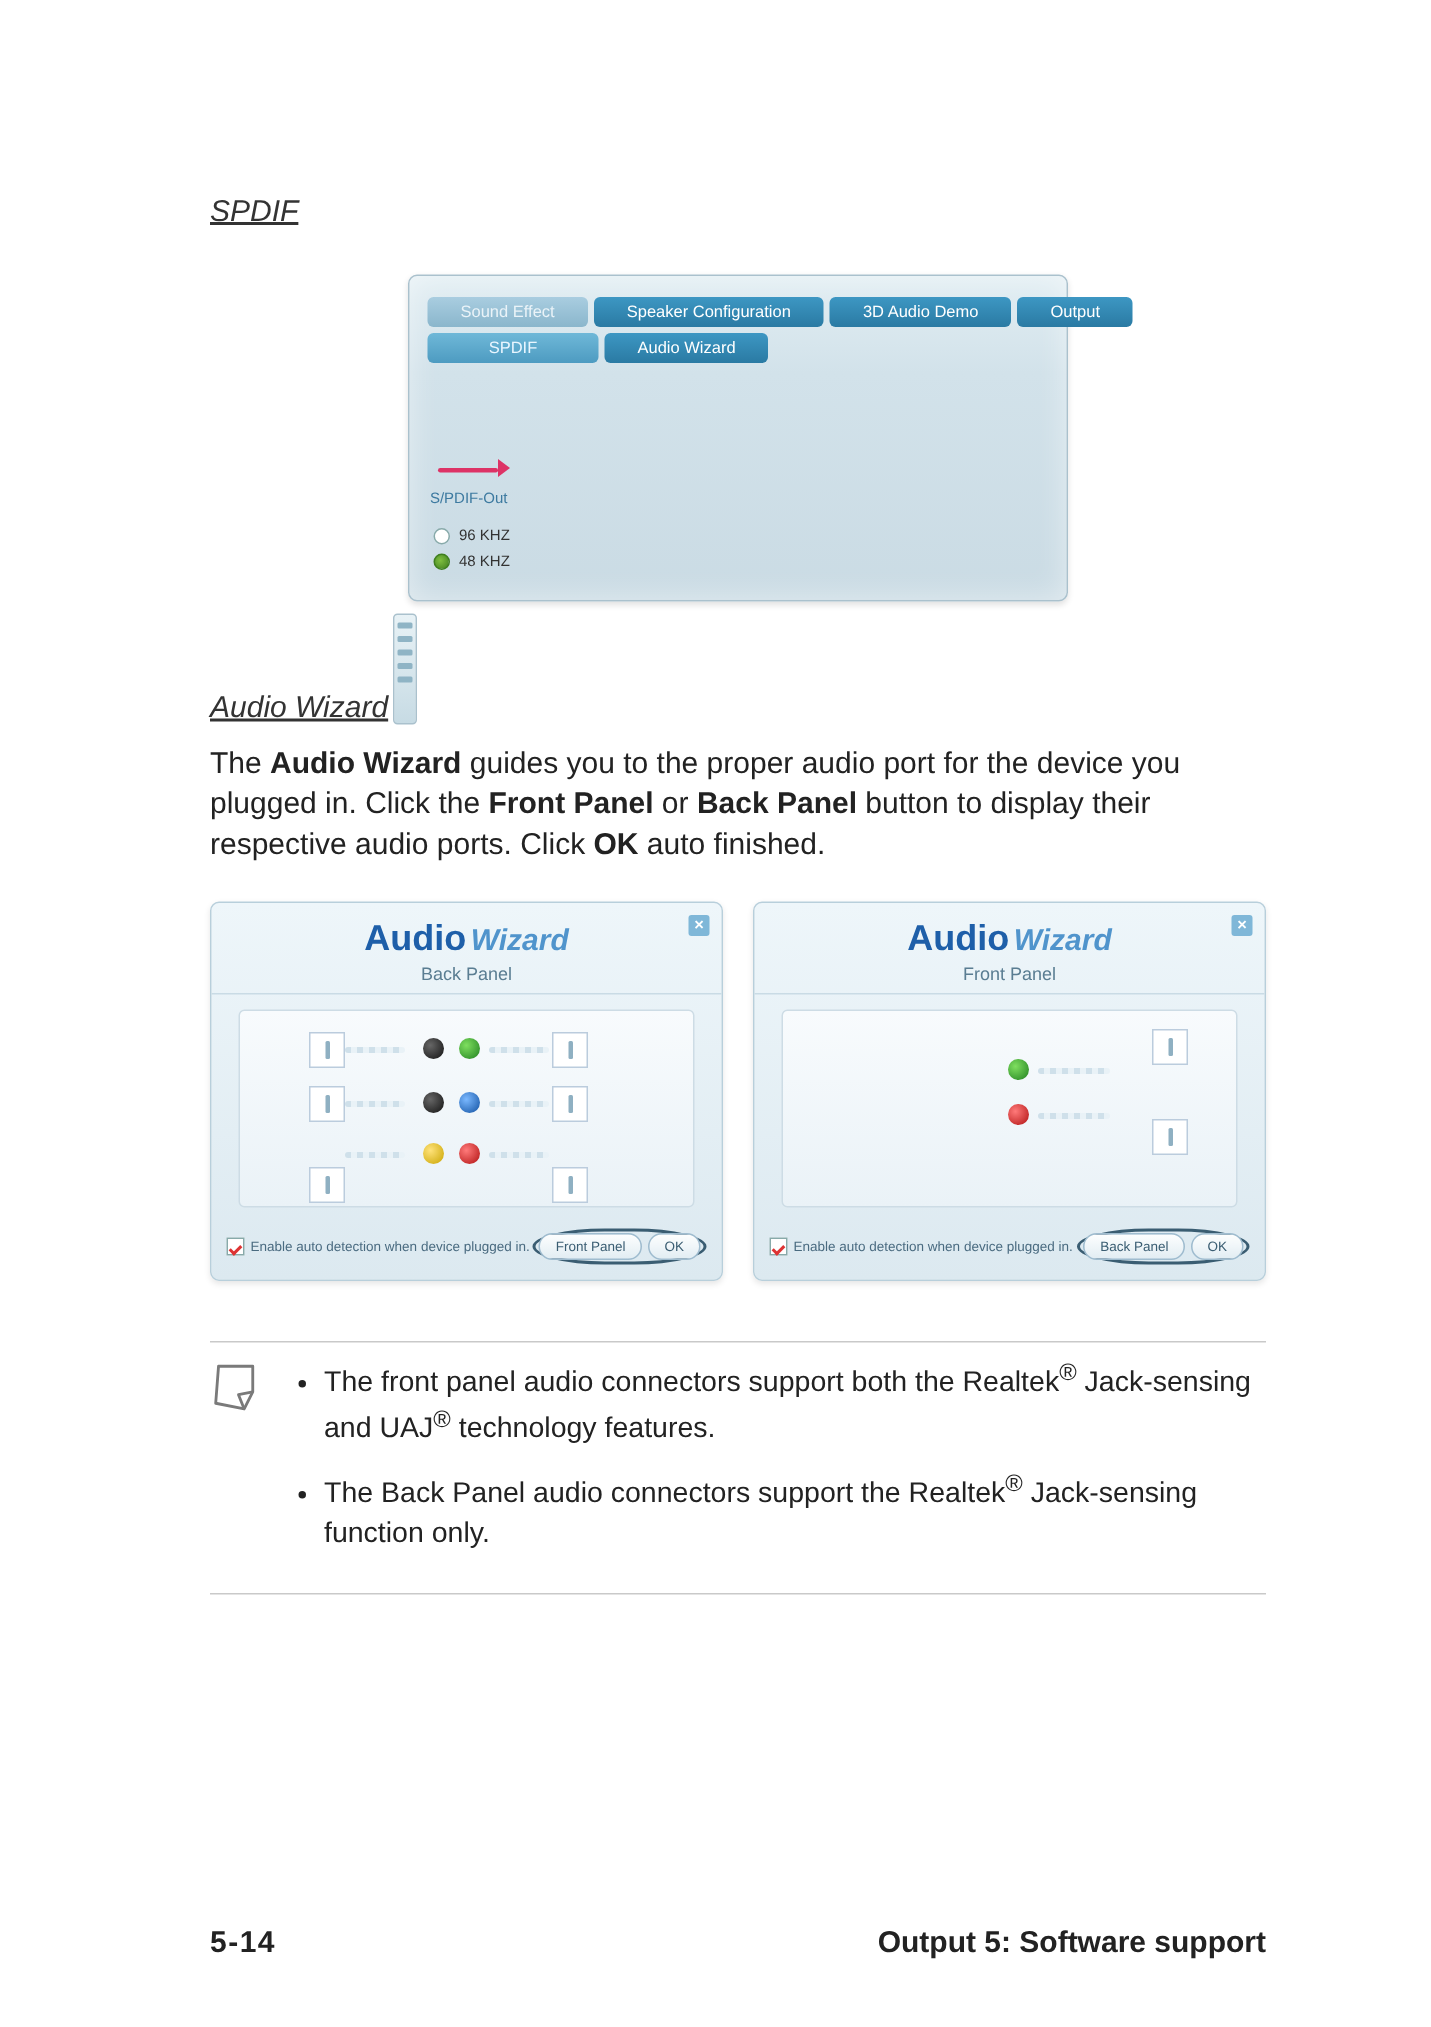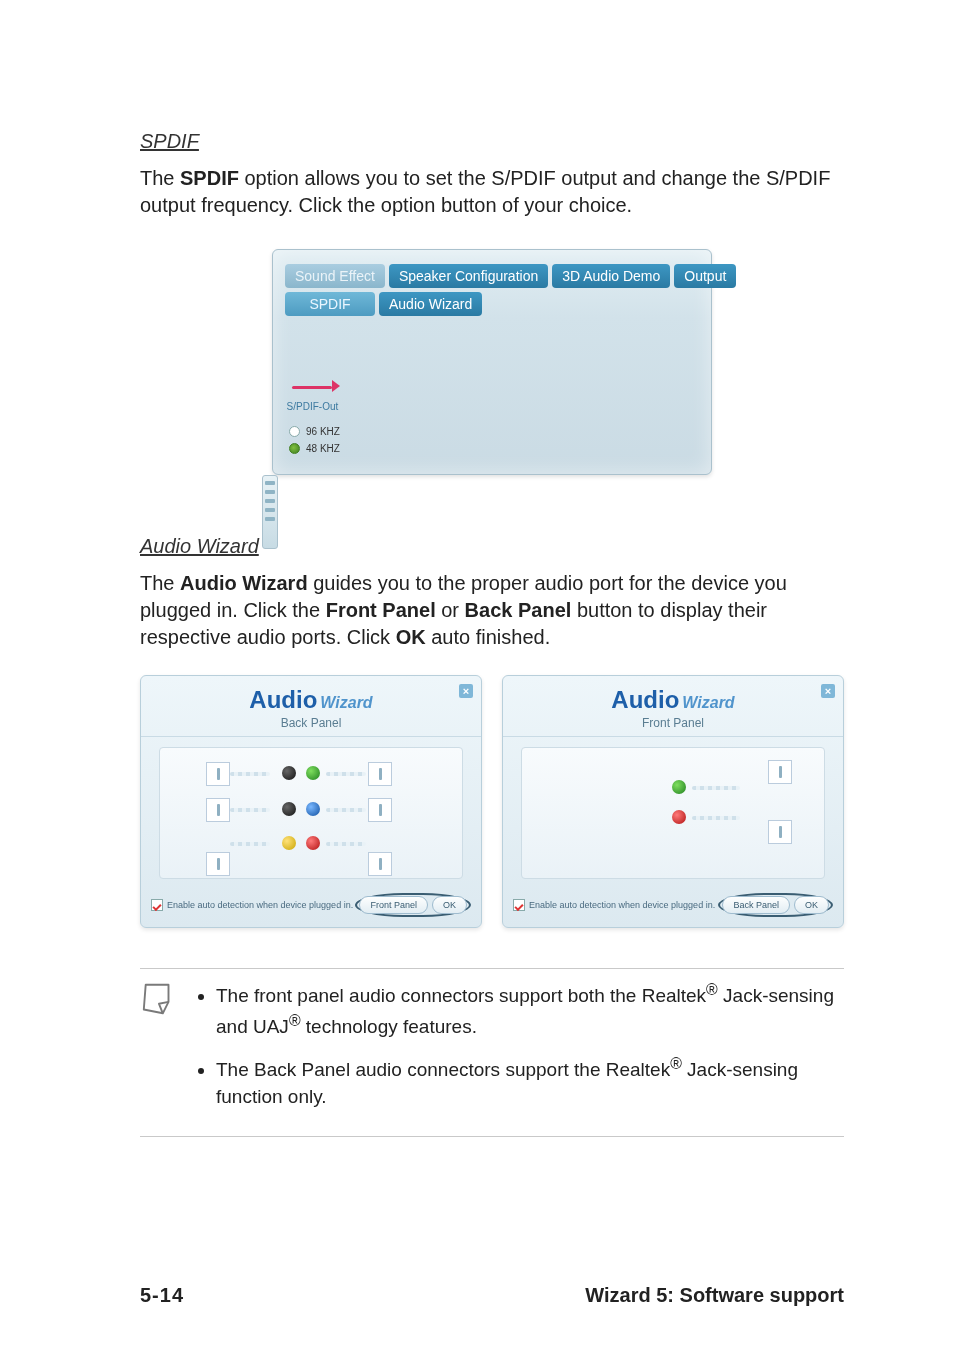--- a/index.html
+++ b/index.html
@@ -68,21 +68,21 @@
     color:#2b6f86; font-weight:bold; font-size:13px;
   }
   .realtek-body {
     background: linear-gradient(#e2eef3,#d2e2ea 30%,#cadbe4);
     border:1px solid #aac1cd; border-radius:6px;
     padding:14px 12px 20px 12px;
     box-shadow: 0 2px 4px rgba(0,0,0,.12), inset 0 0 20px rgba(255,255,255,.5);
   }
   .tab-row { display:flex; gap:4px; margin-bottom:4px; }
   .tab, .tab-active {
-    font-size:14px; color:#fff; padding:4px 10px; border-radius:4px;
+    font-size:11px; color:#fff; padding:4px 22px; border-radius:4px;
     background: linear-gradient(#3d97c3,#2a7aa3);
     white-space:nowrap;
   }
   .tab-active {
     background: linear-gradient(#6fb8d8,#4d9bc1);
     color:#e9f6ff;
   }
   .tab-muted { background: linear-gradient(#a9cde0,#8ab6cc); color:#eaf3f8; }
   .spdif-area {
     margin-top:60px; display:flex; gap:30px; align-items:flex-start;
@@ -128,21 +128,21 @@
   .wiz {
     width:340px; background:linear-gradient(#eef6fa,#dce9f0);
     border:1px solid #b8cfdb; border-radius:6px;
     box-shadow:0 2px 4px rgba(0,0,0,.1);
     position:relative; padding:0 0 10px 0;
   }
   .wiz-title {
     text-align:center; padding:10px 0 2px 0; font-weight:700;
   }
   .wiz-title .a1 { color:#1e5fa9; font-size:24px; }
-  .wiz-title .a2 { color:#5094cc; font-size:16px; font-style:italic; font-weight:700; margin-left:3px; }
+  .wiz-title .a2 { color:#5094cc; font-size:20px; font-style:italic; font-weight:700; margin-left:3px; }
   .wiz-close {
     position:absolute; right:8px; top:8px; width:14px; height:14px;
     background:#7fb7d8; color:#fff; font-size:11px; line-height:14px; text-align:center;
     border-radius:2px; font-weight:bold;
   }
   .wiz-subtitle {
     text-align:center; font-size:12px; color:#5a7d92; margin:0 0 6px 0;
     border-bottom:1px solid #c9dbe5; padding-bottom:6px;
   }
   .wiz-panel {
@@ -191,23 +191,20 @@
     display:flex; justify-content:space-between; font-size:20px; font-weight:700;
   }
   .page-footer .pn { letter-spacing:1px; }
 </style>
 </head>
 <body>
 
 <div class="page">
 
   <h3 class="subhead">SPDIF</h3>
-  <p class="body-text">
-    <span>The </span><span class="bold">SPDIF</span><span> option allows you to set the S/PDIF output and change the S/PDIF output frequency. Click the option button of your choice.</span>
-  </p>
 
   <div class="realtek-window">
     <div class="realtek-body">
       <div class="tab-row">
         <div class="tab-muted tab">Sound Effect</div>
         <div class="tab">Speaker Configuration</div>
         <div class="tab">3D Audio Demo</div>
         <div class="tab">Output</div>
       </div>
       <div class="tab-row">
@@ -327,16 +324,16 @@
         </li>
         <li>
           <span>The Back Panel audio connectors support the Realtek</span><sup>®</sup><span> Jack-sensing function only.</span>
         </li>
       </ul>
     </div>
   </div>
 
   <div class="page-footer">
     <span class="pn">5-14</span>
-    <span>Wizard 5: Software support</span>
+    <span>Output 5: Software support</span>
   </div>
 
 </div>
 
 </body></html>

